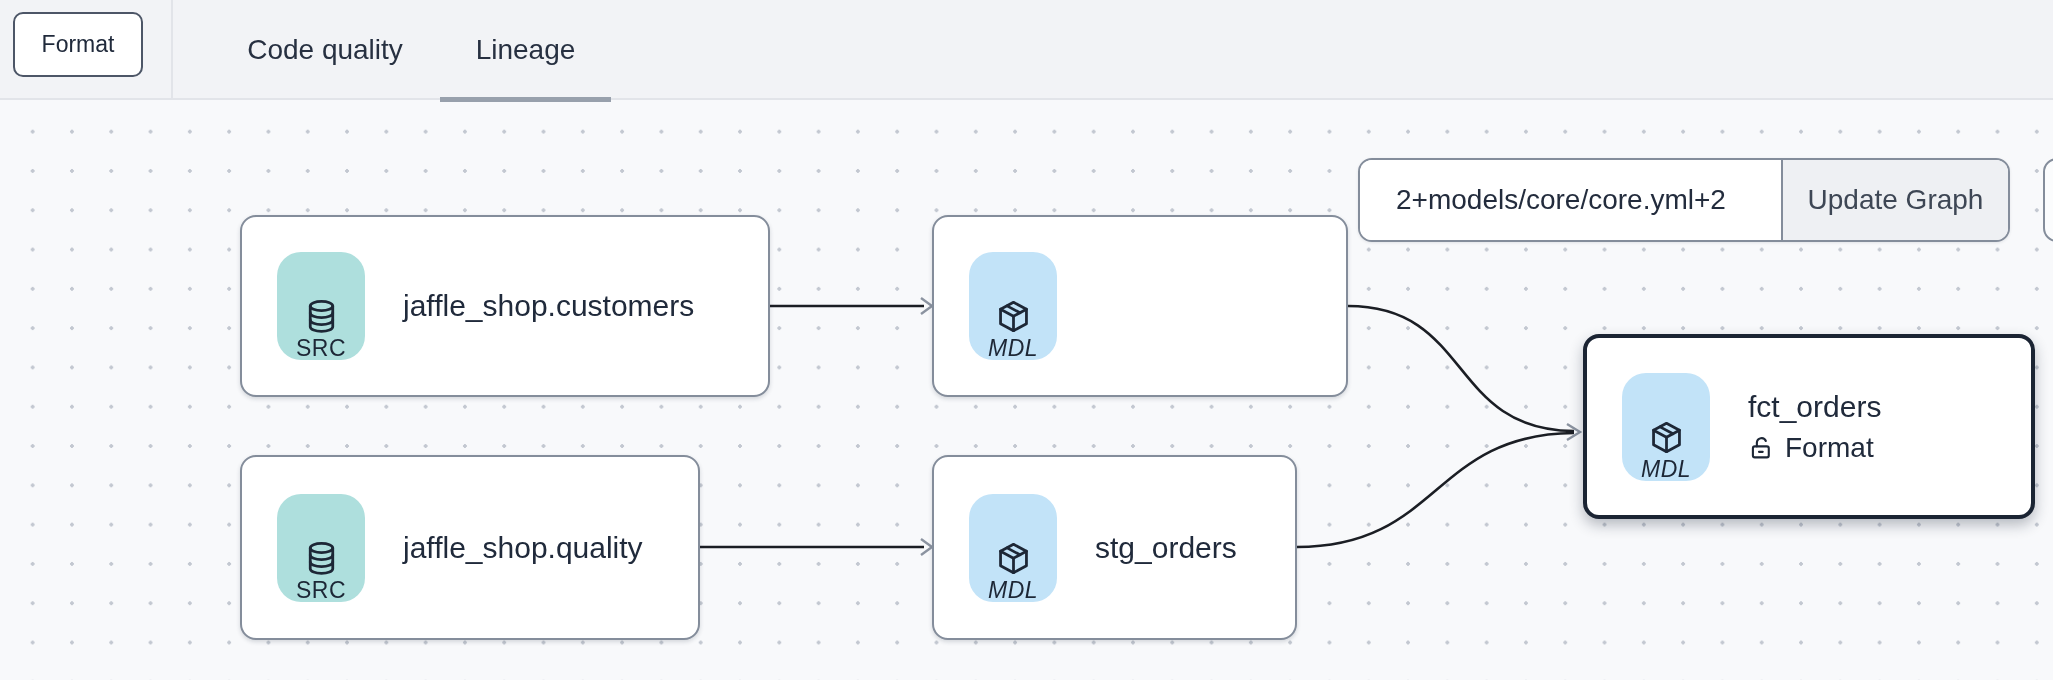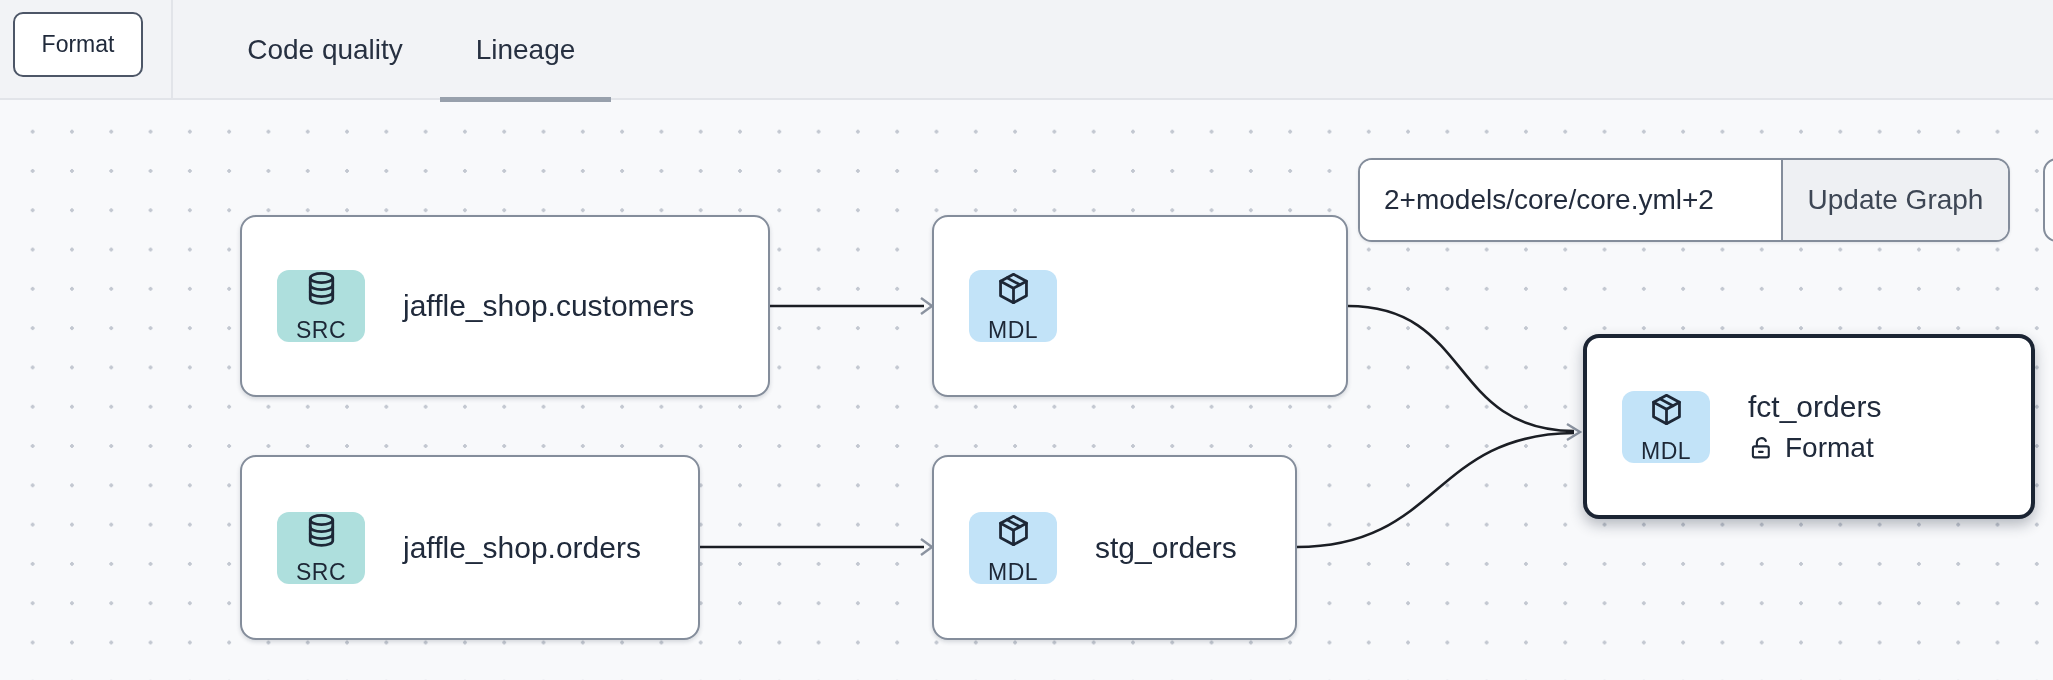--- a/index.html
+++ b/index.html
@@ -33,34 +33,34 @@
 
   
   .canvas{position:absolute;left:0;top:102px;width:2053px;height:578px;background-color:var(--canvas-bg);
     background-image:radial-gradient(circle, var(--dot) 1.6px, transparent 1.7px);
     background-size:39.3px 39.3px;background-position:13px 10px;}
   .edges{position:absolute;left:0;top:0;width:2053px;height:578px;pointer-events:none;}
 
   
   .node{position:absolute;background:#ffffff;border:2px solid var(--node-border);border-radius:16px;display:flex;align-items:center;box-shadow:0 2px 4px rgba(25,35,55,.16);cursor:pointer;}
   .node.selected{border:4px solid var(--selected-border);box-shadow:0 6px 14px rgba(25,35,55,.30);}
-  .badge{width:88px;height:72px;border-radius:12px;margin-left:35px;flex:0 0 auto;display:flex;flex-direction:column;align-items:center;justify-content:space-between;gap:2px;}
+  .badge{width:88px;height:108px;border-radius:24px;margin-left:35px;flex:0 0 auto;display:flex;flex-direction:column;align-items:center;justify-content:flex-end;gap:2px;}
   .badge.src{background:var(--src-badge);}
-  .badge.mdl{background:var(--mdl-badge);}
+  .badge.mdl{background:var(--mdl-badge);font-style:italic;}
   .badge svg{width:37px;height:37px;stroke:#1d2736;stroke-width:1.8;fill:none;stroke-linecap:round;stroke-linejoin:round;}
   .badge-label{font-size:23px;letter-spacing:.5px;color:#1d2736;line-height:1;}
   .node-label{font-size:30px;margin-left:38px;white-space:nowrap;}
   .node-text-col{margin-left:38px;display:flex;flex-direction:column;gap:8px;}
   .node-text-col .node-label{margin-left:0;}
   .node-meta{display:flex;align-items:center;gap:9px;font-size:28px;}
   .node-meta svg{width:28px;height:28px;stroke:#1d2736;stroke-width:1.8;fill:none;stroke-linecap:round;stroke-linejoin:round;}
 
   
   .selector-group{position:absolute;left:1358px;top:56px;width:652px;height:84px;border:2px solid var(--node-border);border-radius:14px;display:flex;overflow:hidden;background:#ffffff;box-shadow:0 1px 3px rgba(25,35,55,.10);}
-  .selector-input{width:421px;height:100%;border:none;outline:none;background:#ffffff;font-family:"Liberation Sans",sans-serif;font-size:28px;color:#232c3d;padding:0 24px;}
+  .selector-input{width:421px;height:100%;border:none;outline:none;background:#ffffff;font-family:"Liberation Sans",sans-serif;font-size:28px;color:#232c3d;padding:0 36px;}
   .update-btn{flex:1;border-left:2px solid var(--node-border);background:var(--update-bg);display:flex;align-items:center;justify-content:center;font-size:28px;color:#3e4755;cursor:pointer;}
   .partial-btn{position:absolute;left:2043px;top:56px;width:60px;height:84px;background:#fbfcfd;border:2px solid var(--node-border);border-radius:14px 0 0 14px;}
 </style>
 </head>
 <body>
 
 <div class="header">
   <button class="format-btn">Format</button>
   <div class="header-divider"></div>
   <div class="tab tab-lineage">
@@ -110,21 +110,21 @@
   <div class="node" style="left:240px;top:353px;width:460px;height:185px;">
     <div class="badge src">
       <svg viewBox="0 0 24 24">
         <ellipse cx="12" cy="5.2" rx="7.3" ry="3"></ellipse>
         <path d="M4.7 5.2 V18.6 c0 1.7 3.3 3 7.3 3 s7.3-1.3 7.3-3 V5.2"></path>
         <path d="M4.7 9.7 c0 1.7 3.3 3 7.3 3 s7.3-1.3 7.3-3"></path>
         <path d="M4.7 14.2 c0 1.7 3.3 3 7.3 3 s7.3-1.3 7.3-3"></path>
       </svg>
       <span class="badge-label">SRC</span>
     </div>
-    <span class="node-label">jaffle_shop.orders</span>
+    <span class="node-label">jaffle_shop.quality</span>
   </div>
 
   <div class="node" style="left:932px;top:353px;width:365px;height:185px;">
     <div class="badge mdl">
       <svg viewBox="0 0 24 24">
         <path d="M12 2.8 L20.4 7.3 V16.7 L12 21.2 L3.6 16.7 V7.3 Z"></path>
         <path d="M3.6 7.3 L12 11.8 L20.4 7.3"></path>
         <path d="M12 11.8 V21.2"></path>
         <path d="M7.8 5.1 L16.2 9.6"></path>
       </svg>

